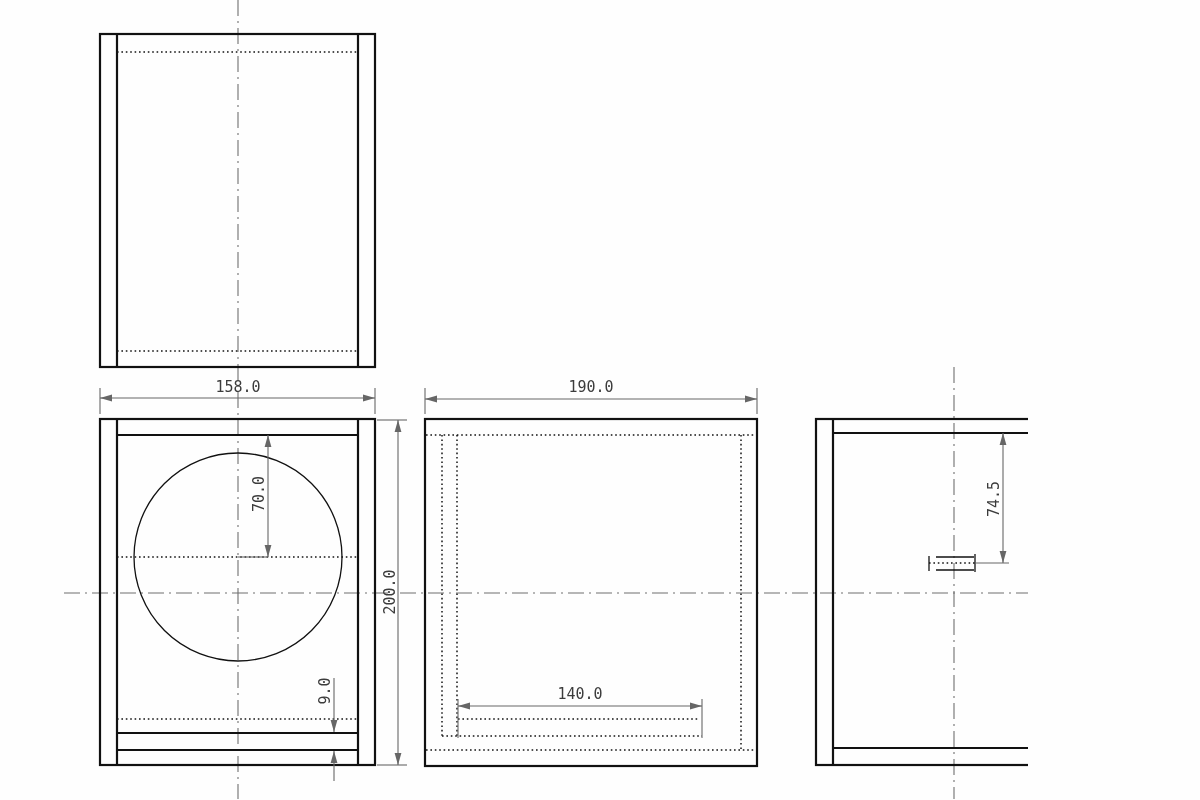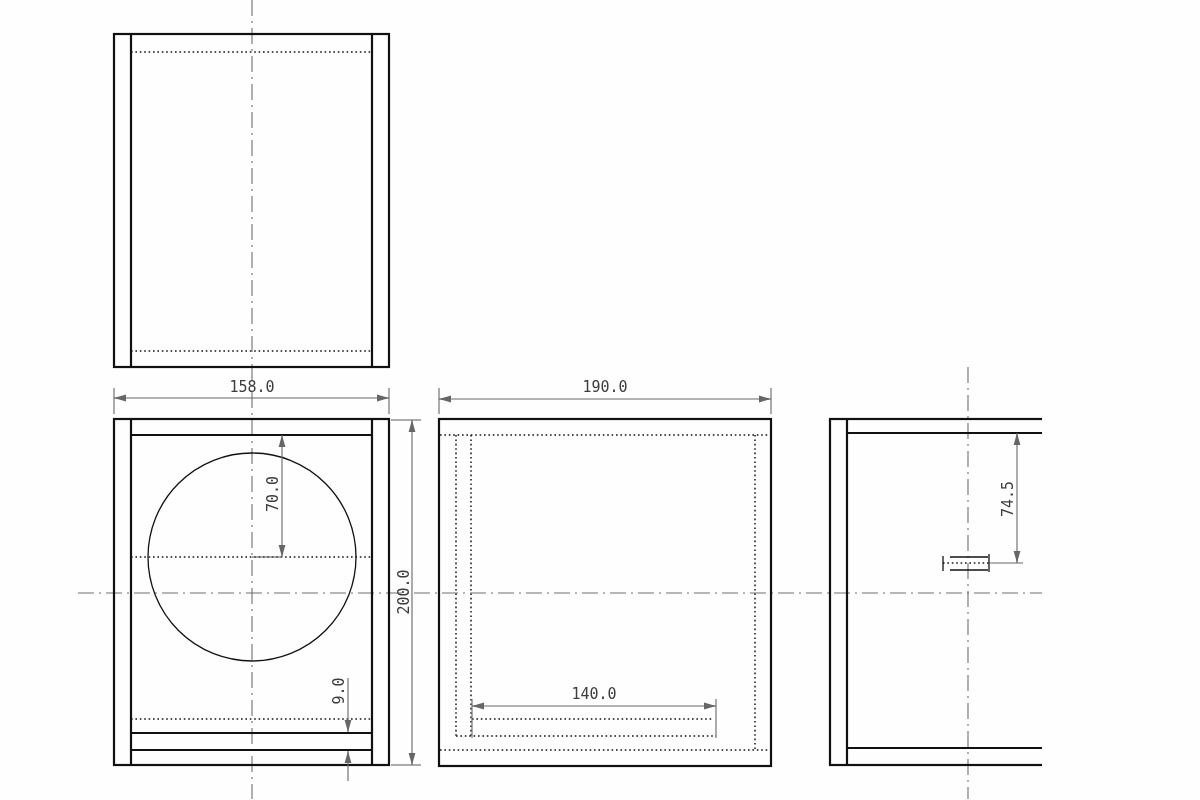--- a/index.html
+++ b/index.html
@@ -1,19 +1,19 @@
 <!DOCTYPE html>
 <html style="--obj: #111111; --hid: #141414; --cl: #6f6f6f; --dim: #666666; --txt: #3c3c3c; --bg: #fefefe;"><head>
 <meta charset="utf-8">
 <style>
   :root{
     --obj:#111111; --hid:#141414; --cl:#6f6f6f; --dim:#666666; --txt:#3c3c3c; --bg:#fefefe;
   }
   html,body{margin:0;padding:0;background:var(--bg);}
-  .stage{position:relative;width:1028px;height:800px;background:var(--bg);overflow:hidden;margin-left:14px;}
+  .stage{position:relative;width:1028px;height:800px;background:var(--bg);overflow:hidden;}
   svg{display:block;}
   .obj{stroke:var(--obj);stroke-width:2.2;fill:none;}
   .objthin{stroke:var(--obj);stroke-width:1.3;fill:none;}
   .hid{stroke:var(--hid);stroke-width:1.5;stroke-dasharray:1.6 2.8;fill:none;}
   .cl line{stroke:var(--cl);stroke-width:1.1;stroke-dasharray:16 5 2 5;fill:none;}
   .dim line{stroke:var(--dim);stroke-width:1.1;fill:none;}
   .dimtxt{font-family:"DejaVu Sans Mono","Liberation Mono",monospace;font-size:15px;fill:var(--txt);letter-spacing:0px;}
 </style>
 </head>
 <body>

